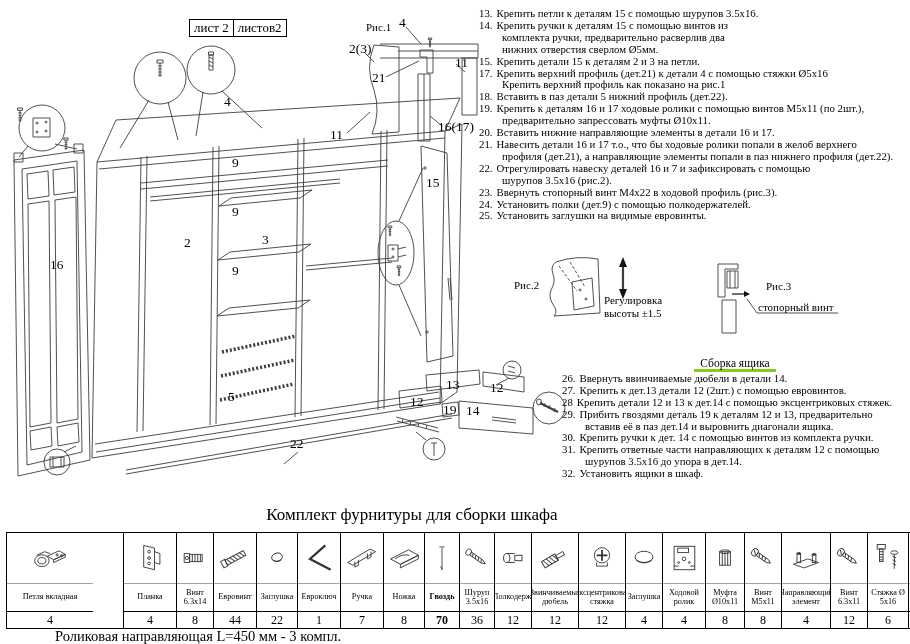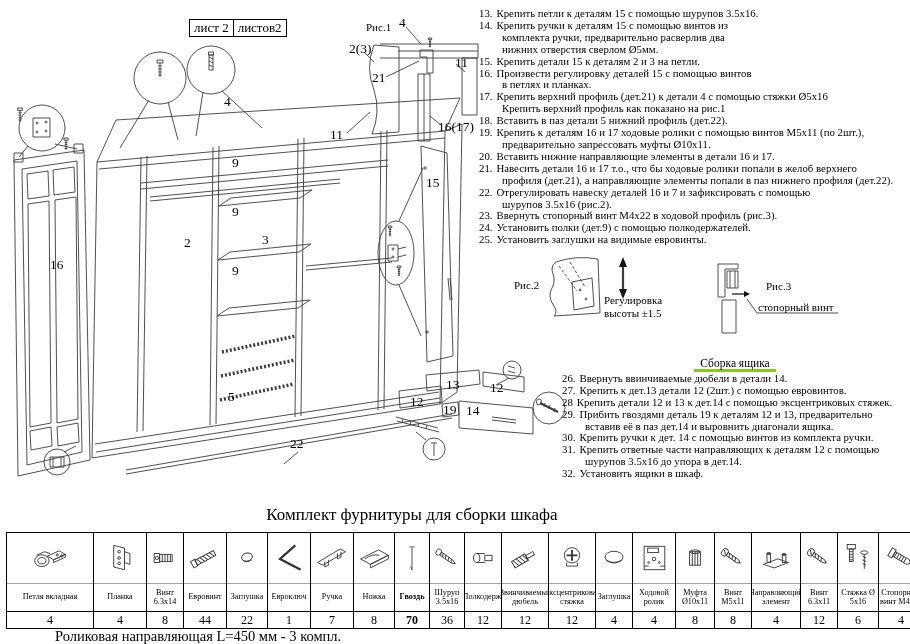--- a/index.html
+++ b/index.html
@@ -210,22 +210,20 @@
   <span class="sbox">листов2</span>
 </div>
 
 <div class="abs" id="instructions">
 
 <div class="li"><span class="n">13.</span><span>Крепить петли к деталям 15 с помощью шурупов 3.5x16.</span></div>
     <div class="li"><span class="n">14.</span><span>Крепить ручки к деталям 15 с помощью винтов из
 комплекта ручки, предварительно расверлив два
 нижних отверстия сверлом Ø5мм.</span></div>
     <div class="li"><span class="n">15.</span><span>Крепить детали 15 к деталям 2 и 3 на петли.</span></div>
-    <div class="li"><span class="n">16.</span><span>Произвести регулировку деталей 15 с помощью винтов
-в петлях и планках.</span></div>
     <div class="li"><span class="n">17.</span><span>Крепить верхний профиль (дет.21) к детали 4 с помощью стяжки Ø5x16
 Крепить верхний профиль как показано на рис.1</span></div>
     <div class="li"><span class="n">18.</span><span>Вставить в паз детали 5 нижний профиль (дет.22).</span></div>
     <div class="li"><span class="n">19.</span><span>Крепить к деталям 16 и 17 ходовые ролики с помощью винтов M5x11 (по 2шт.),
 предварительно запрессовать муфты Ø10x11.</span></div>
     <div class="li"><span class="n">20.</span><span>Вставить нижние направляющие элементы в детали 16 и 17.</span></div>
     <div class="li"><span class="n">21.</span><span>Навесить детали 16 и 17 т.о., что бы ходовые ролики попали в желоб верхнего
 профиля (дет.21), а направляющие элементы попали в паз нижнего профиля (дет.22).</span></div>
     <div class="li"><span class="n">22.</span><span>Отрегулировать навеску деталей 16 и 7 и зафиксировать с помощью
 шурупов 3.5x16 (рис.2).</span></div>
@@ -255,21 +253,21 @@
 
 <div class="col" style="width: 86px;">
       <div class="cell-icon">
         <svg class="part-icon" width="36" height="38" viewBox="0 0 40 40">
           <use href="#hinge-icon"></use>
         </svg>
       </div>
       <div class="cell-name">Петля вкладная</div>
       <div class="cell-qty">4</div>
     </div>
-    <div class="col" style="width: 52px;">
+    <div class="col" style="width: 52px; margin-left: 30px;">
       <div class="cell-icon">
         <svg class="part-icon" width="36" height="38" viewBox="0 0 40 40">
           <use href="#plate-icon"></use>
         </svg>
       </div>
       <div class="cell-name">Планка</div>
       <div class="cell-qty">4</div>
     </div>
     <div class="col" style="width: 36px;">
       <div class="cell-icon">

